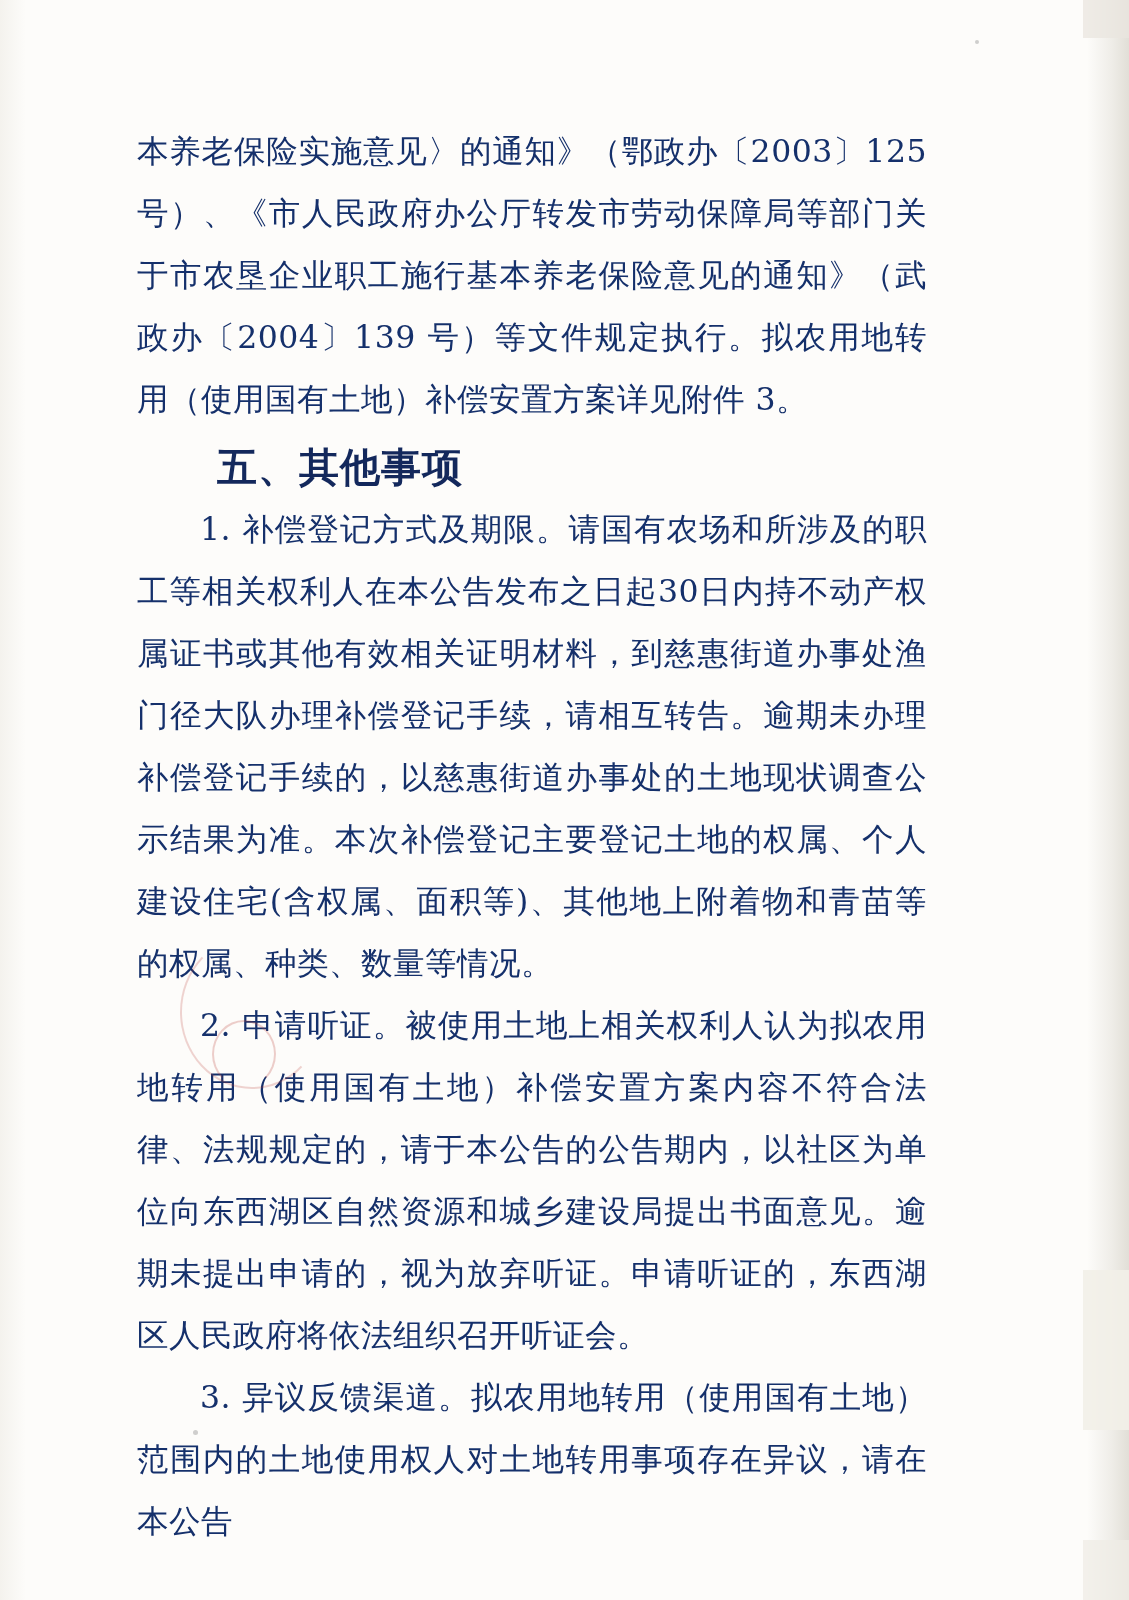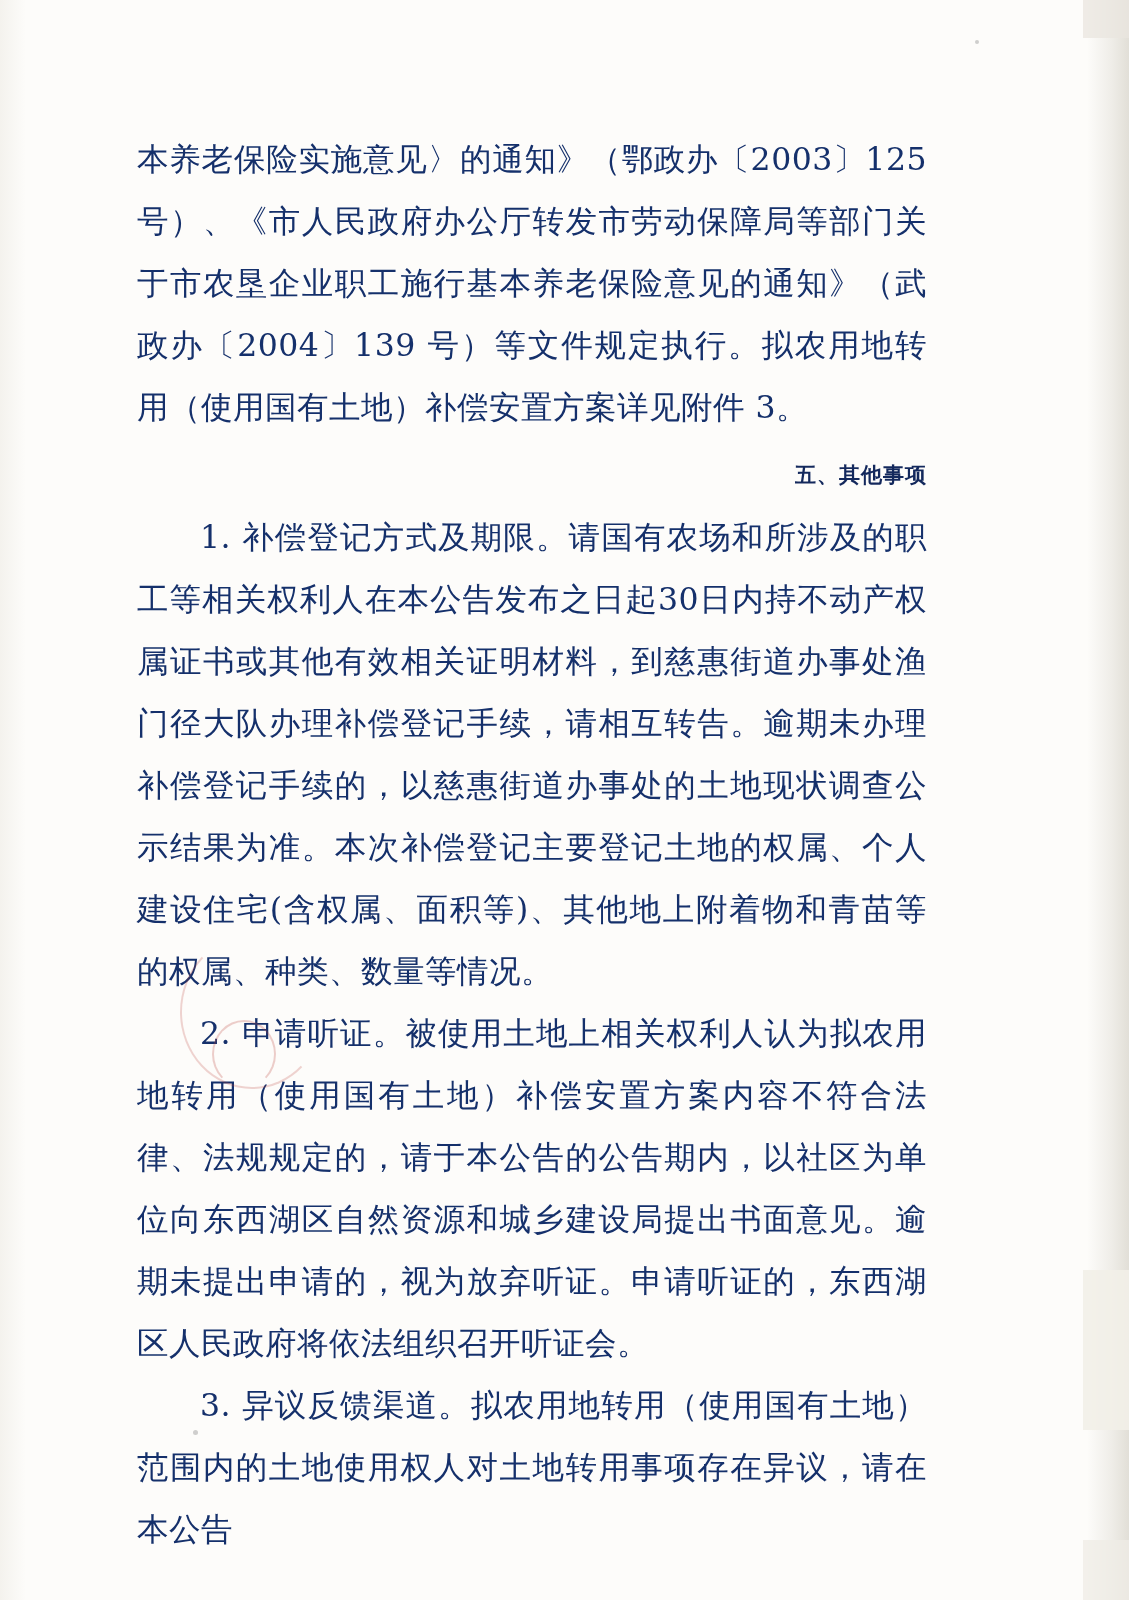--- a/index.html
+++ b/index.html
@@ -47,46 +47,45 @@
     opacity: 0.75;
     pointer-events: none;
   }
   .scan-band.b1 { top: 0; height: 38px; }
   .scan-band.b2 { top: 1270px; height: 160px; background: #f2efe8; opacity: .9;}
   .scan-band.b3 { top: 1540px; height: 60px; background: #efece5; }
 
   .content {
     position: absolute;
     left: 137px;
-    top: 128px;
+    top: 120px;
     width: 790px;
   }
   p.para {
     margin: 0;
     color: #15306b;
     font-size: 31.5px;
     line-height: 62px;
     letter-spacing: 0.5px;
     text-align: justify;
     text-justify: inter-character;
     font-family: "DejaVu Serif", "Liberation Serif", serif;
   }
   p.para.indent {
     text-indent: 2em;
   }
   .heading {
     margin: 0;
     color: #13285c;
-    font-size: 21px;
+    font-size: 40px;
     line-height: 62px;
     font-weight: bold;
     text-indent: 2em;
     letter-spacing: 1px;
     font-family: "DejaVu Serif", "Liberation Serif", serif;
-    text-align: right;
   }
   .block-gap { height: 6px; }
 
   
   .seal-mark {
     position: absolute;
     border: 2px solid rgba(190, 60, 55, 0.30);
     border-radius: 50%;
     pointer-events: none;
   }

